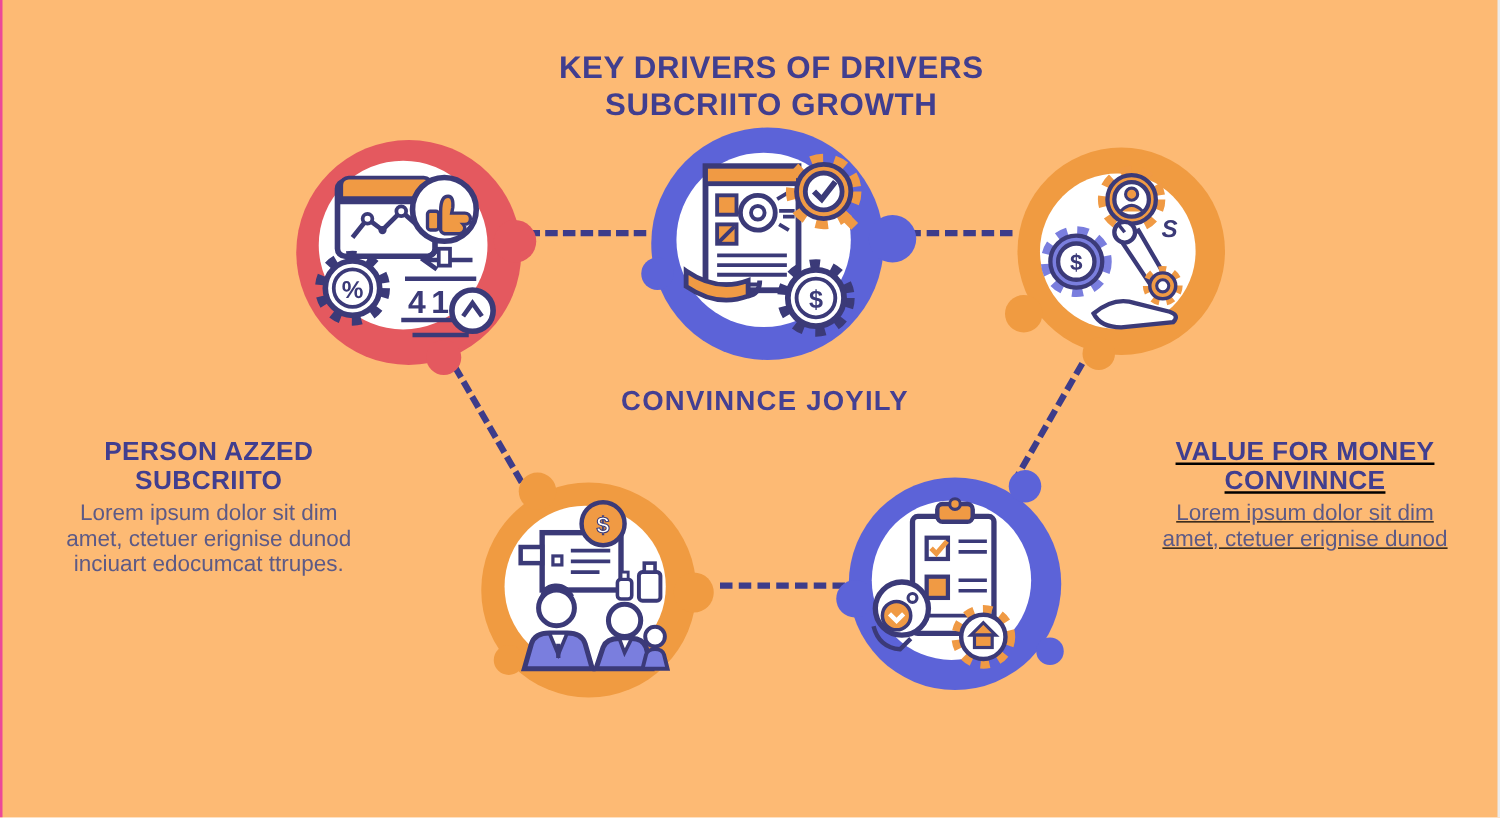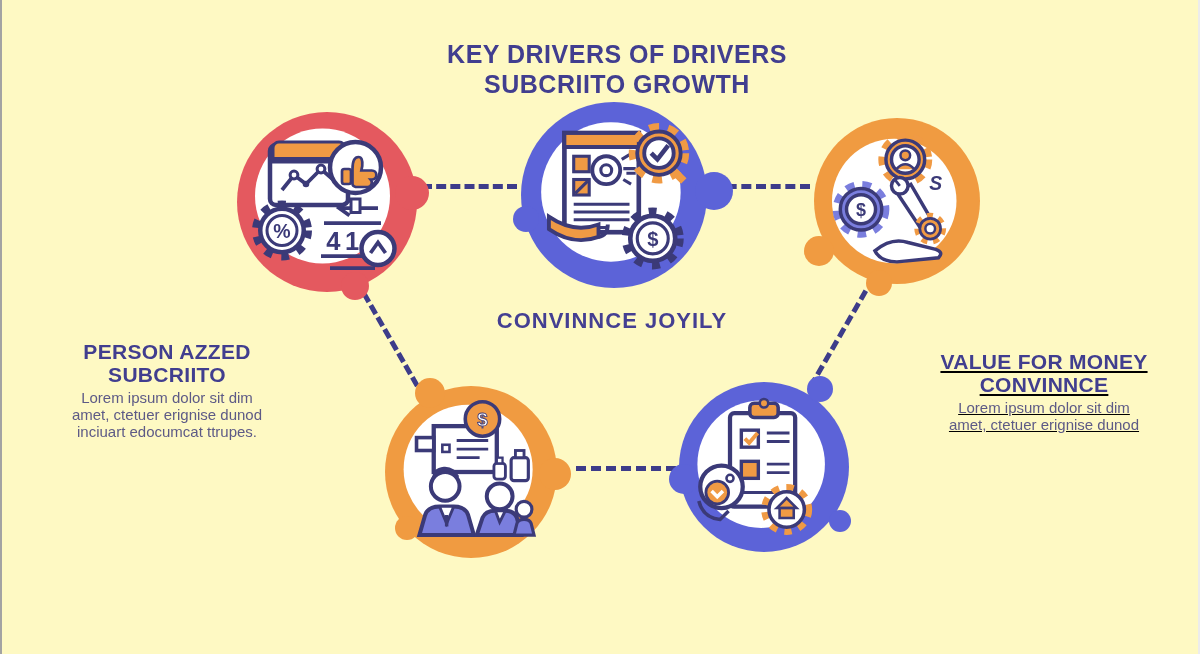--- a/index.html
+++ b/index.html
@@ -1,32 +1,32 @@
 <!DOCTYPE html>
 <html><head>
 <meta charset="utf-8">
 <style>
   html,body{margin:0;padding:0;background:#fff;}
   .canvas{
-    position:relative;width:1200px;height:654px;overflow:hidden;background:#fef9c3;
+    position:relative;width:1200px;height:654px;overflow:hidden;background:#fdba74;
     font-family:"Liberation Sans", sans-serif;
-    border-left:2px solid #a3a3a3;border-right:2px solid #ececec;box-sizing:border-box;
+    border-left:2px solid #ec4899;border-right:2px solid #ececec;box-sizing:border-box;
   }
   .title{
     position:absolute;left:30px;top:40px;width:1170px;text-align:center;
     color:#413e8f;font-weight:700;font-size:25px;line-height:1.18;letter-spacing:.5px;
   }
   .center-label{
     position:absolute;left:20px;top:308px;width:1180px;text-align:center;
     color:#443f92;font-weight:700;font-size:22px;letter-spacing:1px;
   }
   .side-card{position:absolute;width:260px;text-align:center;}
   .side-card .heading{color:#413e8f;font-weight:700;font-size:21px;line-height:1.1;letter-spacing:.3px;}
-  .side-card .body{margin-top:4px;color:#5d5a86;font-size:15px;line-height:1.13;}
-  .card-left{left:35px;top:340px;}
+  .side-card .body{margin-top:4px;color:#5d5a86;font-size:18px;line-height:1.13;}
+  .card-left{left:35px;top:350px;}
   .card-right{left:912px;top:350px;text-decoration:underline;}
   .blob{position:absolute;border-radius:50%;}
   .bump{position:absolute;border-radius:50%;}
   .blob svg{position:absolute;left:0;top:0;width:100%;height:100%;}
   .connector{position:absolute;height:0;border-top:5px dashed #3d3c8a;transform-origin:0 0;}
   svg text{font-family:"Liberation Sans", sans-serif;}
 </style>
 </head>
 <body>
 

